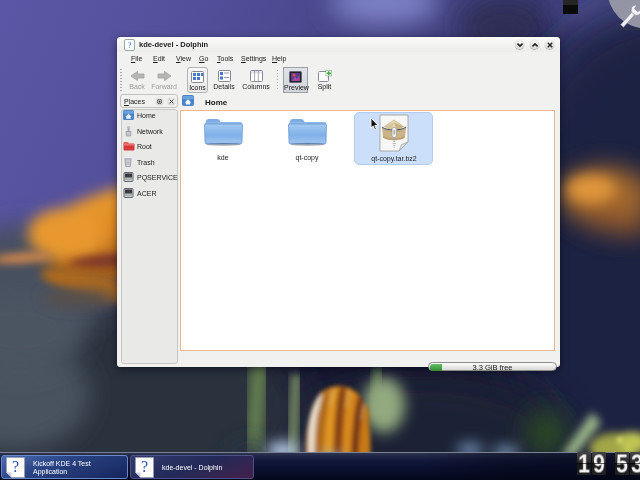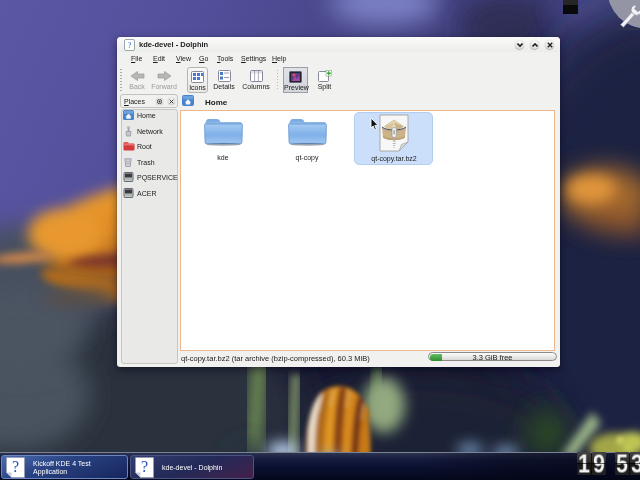--- a/index.html
+++ b/index.html
@@ -53,21 +53,21 @@
 
 #view { position:absolute; left:63px; top:73px; width:375px; height:241px;
   border:1px solid #edb78d; background:#fff; }
 .flabel { position:absolute; font-size:7px; color:#222; text-align:center; width:80px; }
 #sel { position:absolute; left:173px; top:1px; width:79px; height:53px;
   background:#cbdffa; border:1px solid #b2cdf0; border-radius:5px; }
 
 
 #status { position:absolute; left:0; top:314px; width:100%; height:16px; font-size:7.5px; color:#1a1a1a; }
 #stattext { position:absolute; left:64px; top:3px; }
-#cap { position:absolute; left:311px; top:1px; width:129px; height:9px; border:1px solid #8a8a88;
+#cap { position:absolute; left:311px; top:11px; width:129px; height:9px; border:1px solid #8a8a88;
   border-radius:5px; background:linear-gradient(#fdfdfd,#d8d8d4); }
 #capfill { position:absolute; left:1px; top:0.5px; width:12px; height:7px; background:linear-gradient(#62c162,#2e8b2e); border-radius:3px 0 0 3px; }
 #captext { position:absolute; width:100%; text-align:center; top:-0.5px; font-size:7.5px; }
 
 
 #taskbar { position:absolute; left:0; top:452px; width:640px; height:28px;
   background:linear-gradient(#2c3350 0%, #141a3c 25%, #0b1030 55%, #04081c 100%);
   border-top:1px solid #7a8195; }
 .task { position:absolute; top:2px; height:24px; border-radius:3px; color:#fff; font-size:7px; }
 #task1 { left:1px; width:127px; background:linear-gradient(160deg,#4a6cb0 0%, #2a4484 40%, #16255c 100%); border:1px solid #6a87c4; }
@@ -393,21 +393,20 @@
       <path d="M16.2 27.5 L18.2 27.5 M15.7 29.5 L18.7 29.5 M16.2 31.5 L18.2 31.5 M16.7 33.5 L17.7 33.5" stroke="#a8a8a8" stroke-width="0.8"></path>
     </svg>
     <div class="flabel" style="left:173px; top:44px;">qt-copy.tar.bz2</div>
 
     <svg style="position:absolute; left:189px; top:7px;" width="9" height="13" viewBox="0 0 9 13">
           <path d="M1 0 L1 10 L3.2 8 L4.8 12 L6.4 11.3 L4.8 7.5 L8 7.3 Z" fill="#111" stroke="#fff" stroke-width="0.9"></path>
         </svg>
   </div>
 
   <div id="status">
-    <div id="stattext">qt-copy.tar.bz2 (tar archive (bzip-compressed), 60.3 MiB)</div>
     <div id="cap">
           <div id="capfill"></div>
           <div id="captext">3.3 GiB free</div>
         </div>
   </div>
 </div>
 
 <div id="taskbar">
   <div class="task" id="task1">
     <svg class="ticon" width="19" height="21">

